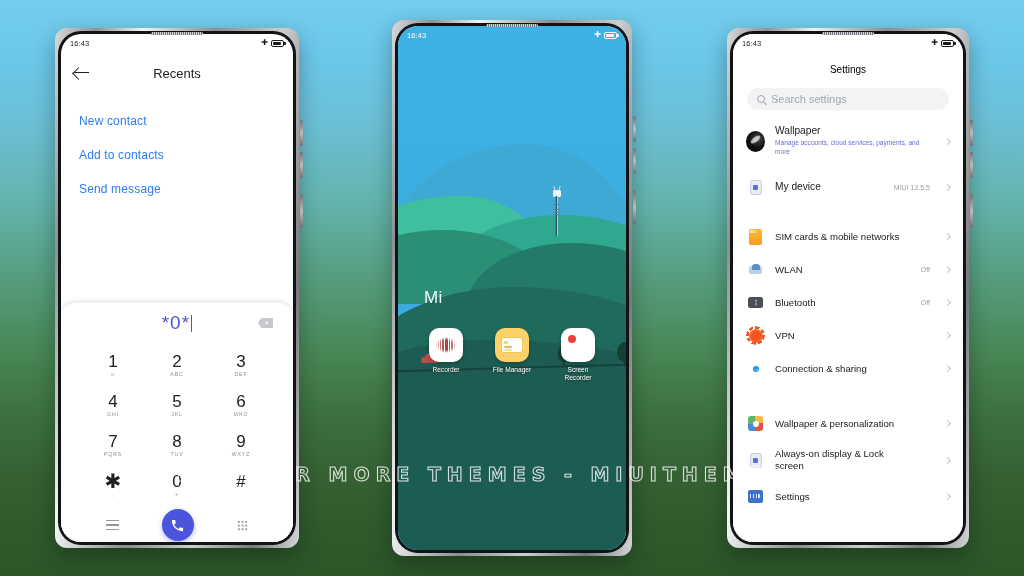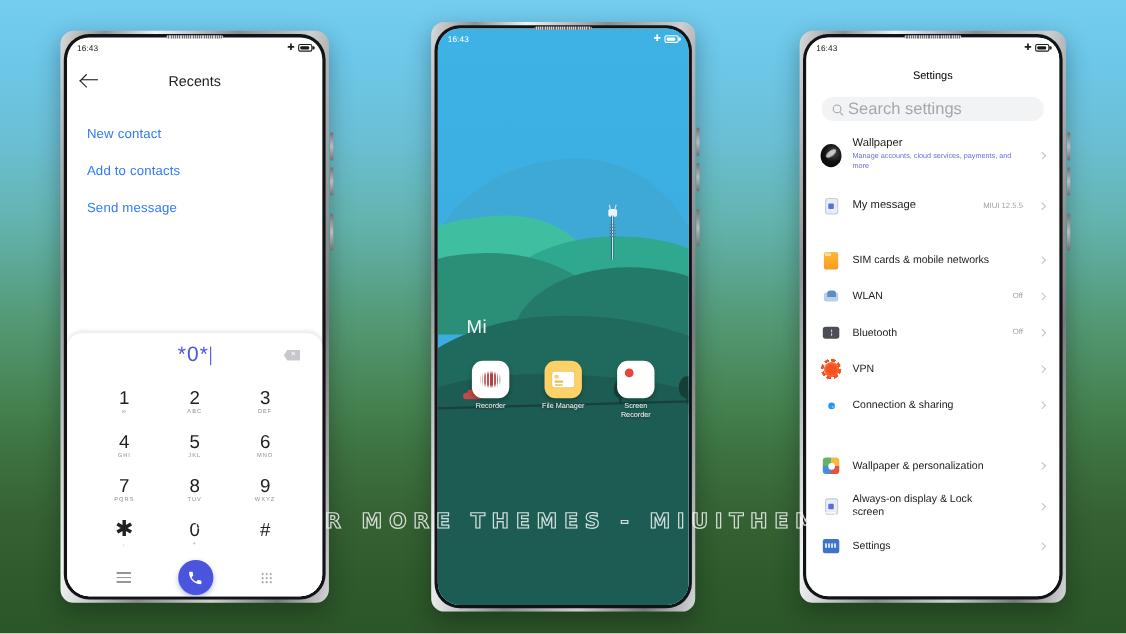--- a/index.html
+++ b/index.html
@@ -304,21 +304,21 @@
     padding: 0 10px;
   }
   .s-search .mag {
     width: 8px; height: 8px; border: 1.2px solid #a4a7ac; border-radius:50%;
     position: relative; flex:0 0 auto;
   }
   .s-search .mag::after{
     content:""; position:absolute; right:-3px; bottom:-2.3px;
     width:4px; height:1.2px; background:#a4a7ac; transform: rotate(45deg);
   }
-  .s-search .ph { font-size: 15px; color:#a4a7ac; }
+  .s-search .ph { font-size: 11px; color:#a4a7ac; }
   .s-row {
     display:flex; align-items:center; gap: 10px;
     padding: 0 13px; height: 33px;
   }
   .s-row.acct { height: 42px; }
   .s-icon { width: 19px; height: 19px; flex:0 0 auto; display:flex; align-items:center; justify-content:center; }
   .s-text { flex:1; min-width:0; }
   .s-label { font-size: 9.6px; color:#202124; line-height:1.25; }
   .s-label.big { font-size: 10.2px; }
   .s-sub { font-size: 6.6px; color:#6b6fd6; line-height: 1.35; margin-top:1px; }
@@ -616,21 +616,21 @@
             <div class="chev"></div>
           </div>
 
           <div class="s-sep"></div>
 
           <div class="s-row">
             <div class="s-icon">
                 <div class="ic-aod"></div>
               </div>
             <div class="s-text">
-                <div class="s-label big">My message</div>
+                <div class="s-label big">My device</div>
               </div>
             <div class="s-value">MIUI 12.5.5</div>
             <div class="chev"></div>
           </div>
 
           <div class="s-sep" style="height:16px;"></div>
 
           <div class="s-row">
             <div class="s-icon">
                 <div class="ic-sim"></div>

